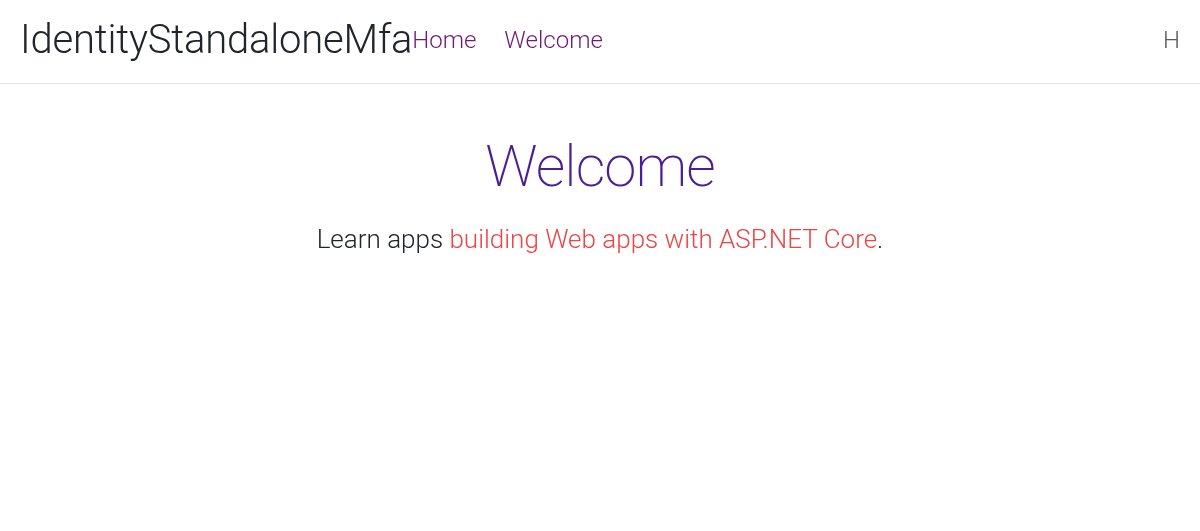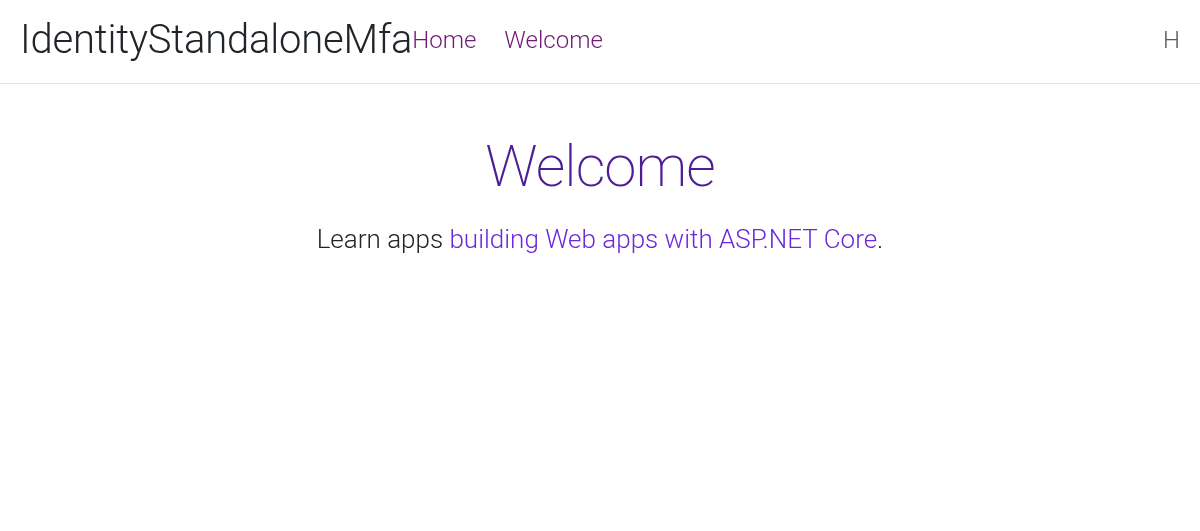--- a/index.html
+++ b/index.html
@@ -57,21 +57,21 @@
       color: #4c1d95;
       margin-bottom: 24px;
       letter-spacing: -1px;
     }
     .lead {
       font-size: 26px;
       font-weight: 300;
       color: #212529;
     }
     .lead a {
-      color: #6d28d9;
+      color: #ef4444;
       text-decoration: none;
       cursor: pointer;
     }
   </style>
 </head>
 <body>
 
 <nav class="navbar">
   <a class="navbar-brand">IdentityStandaloneMfa</a>
   <div class="nav-links">

